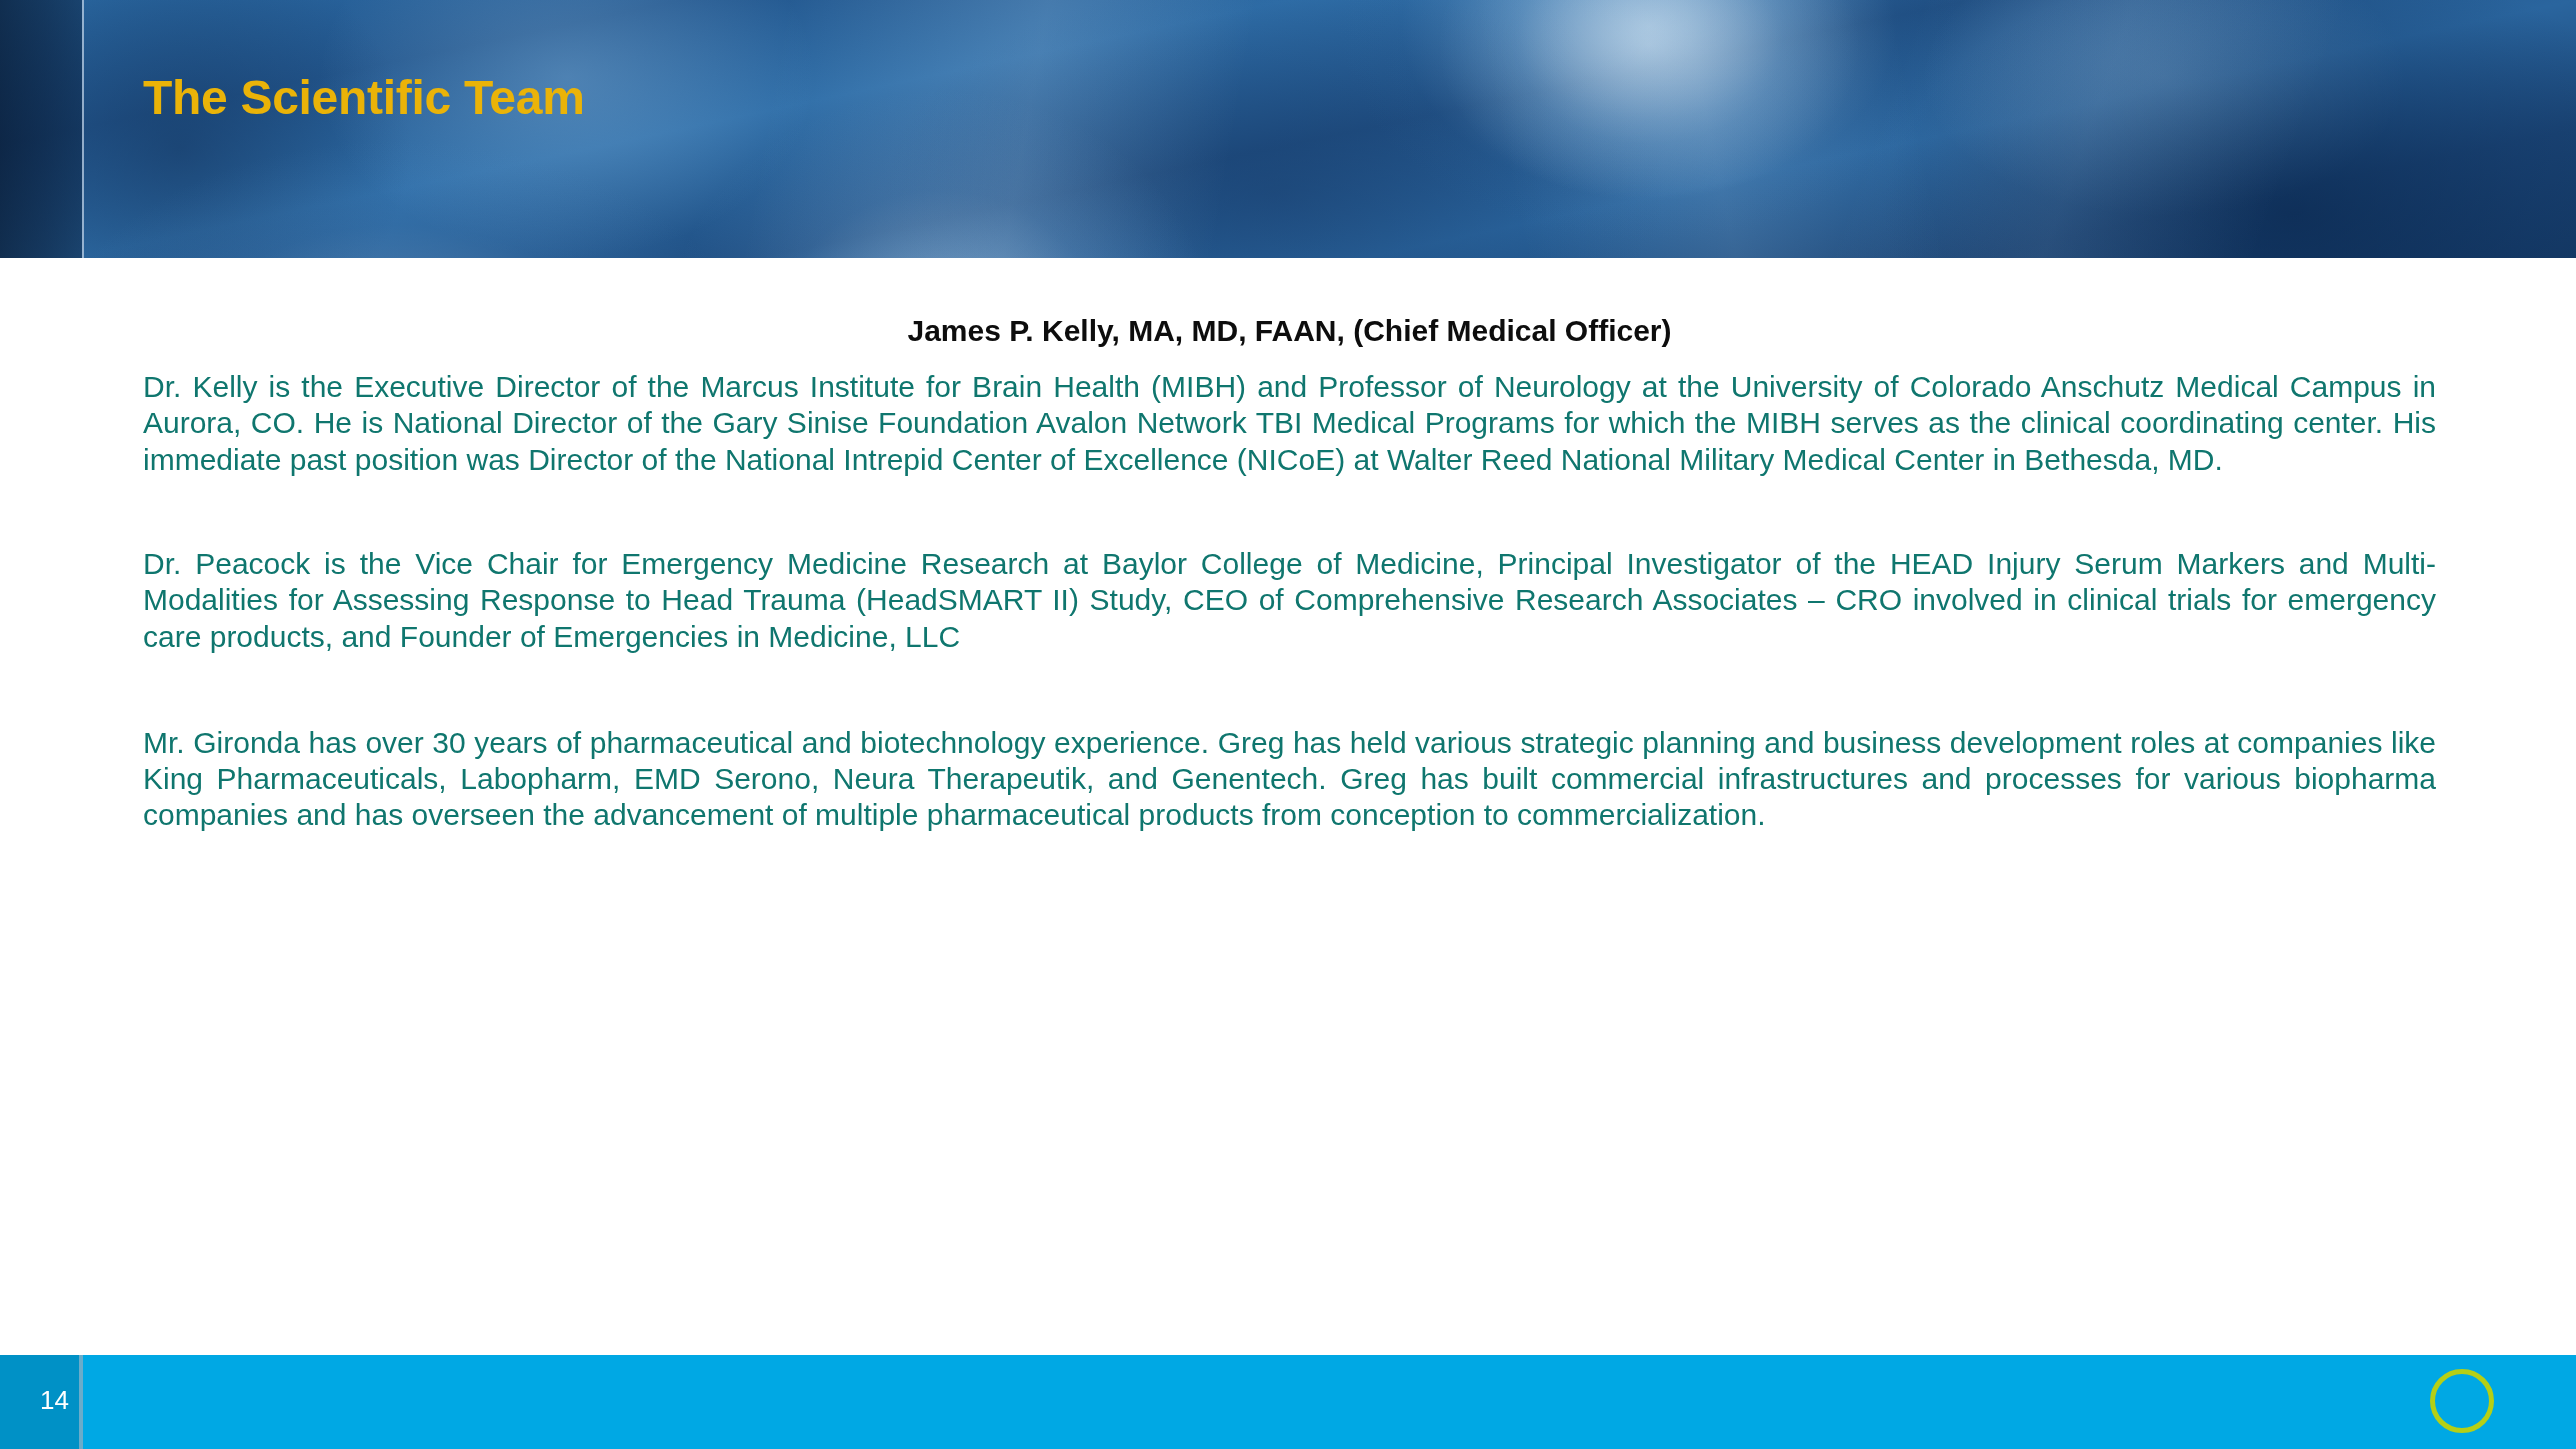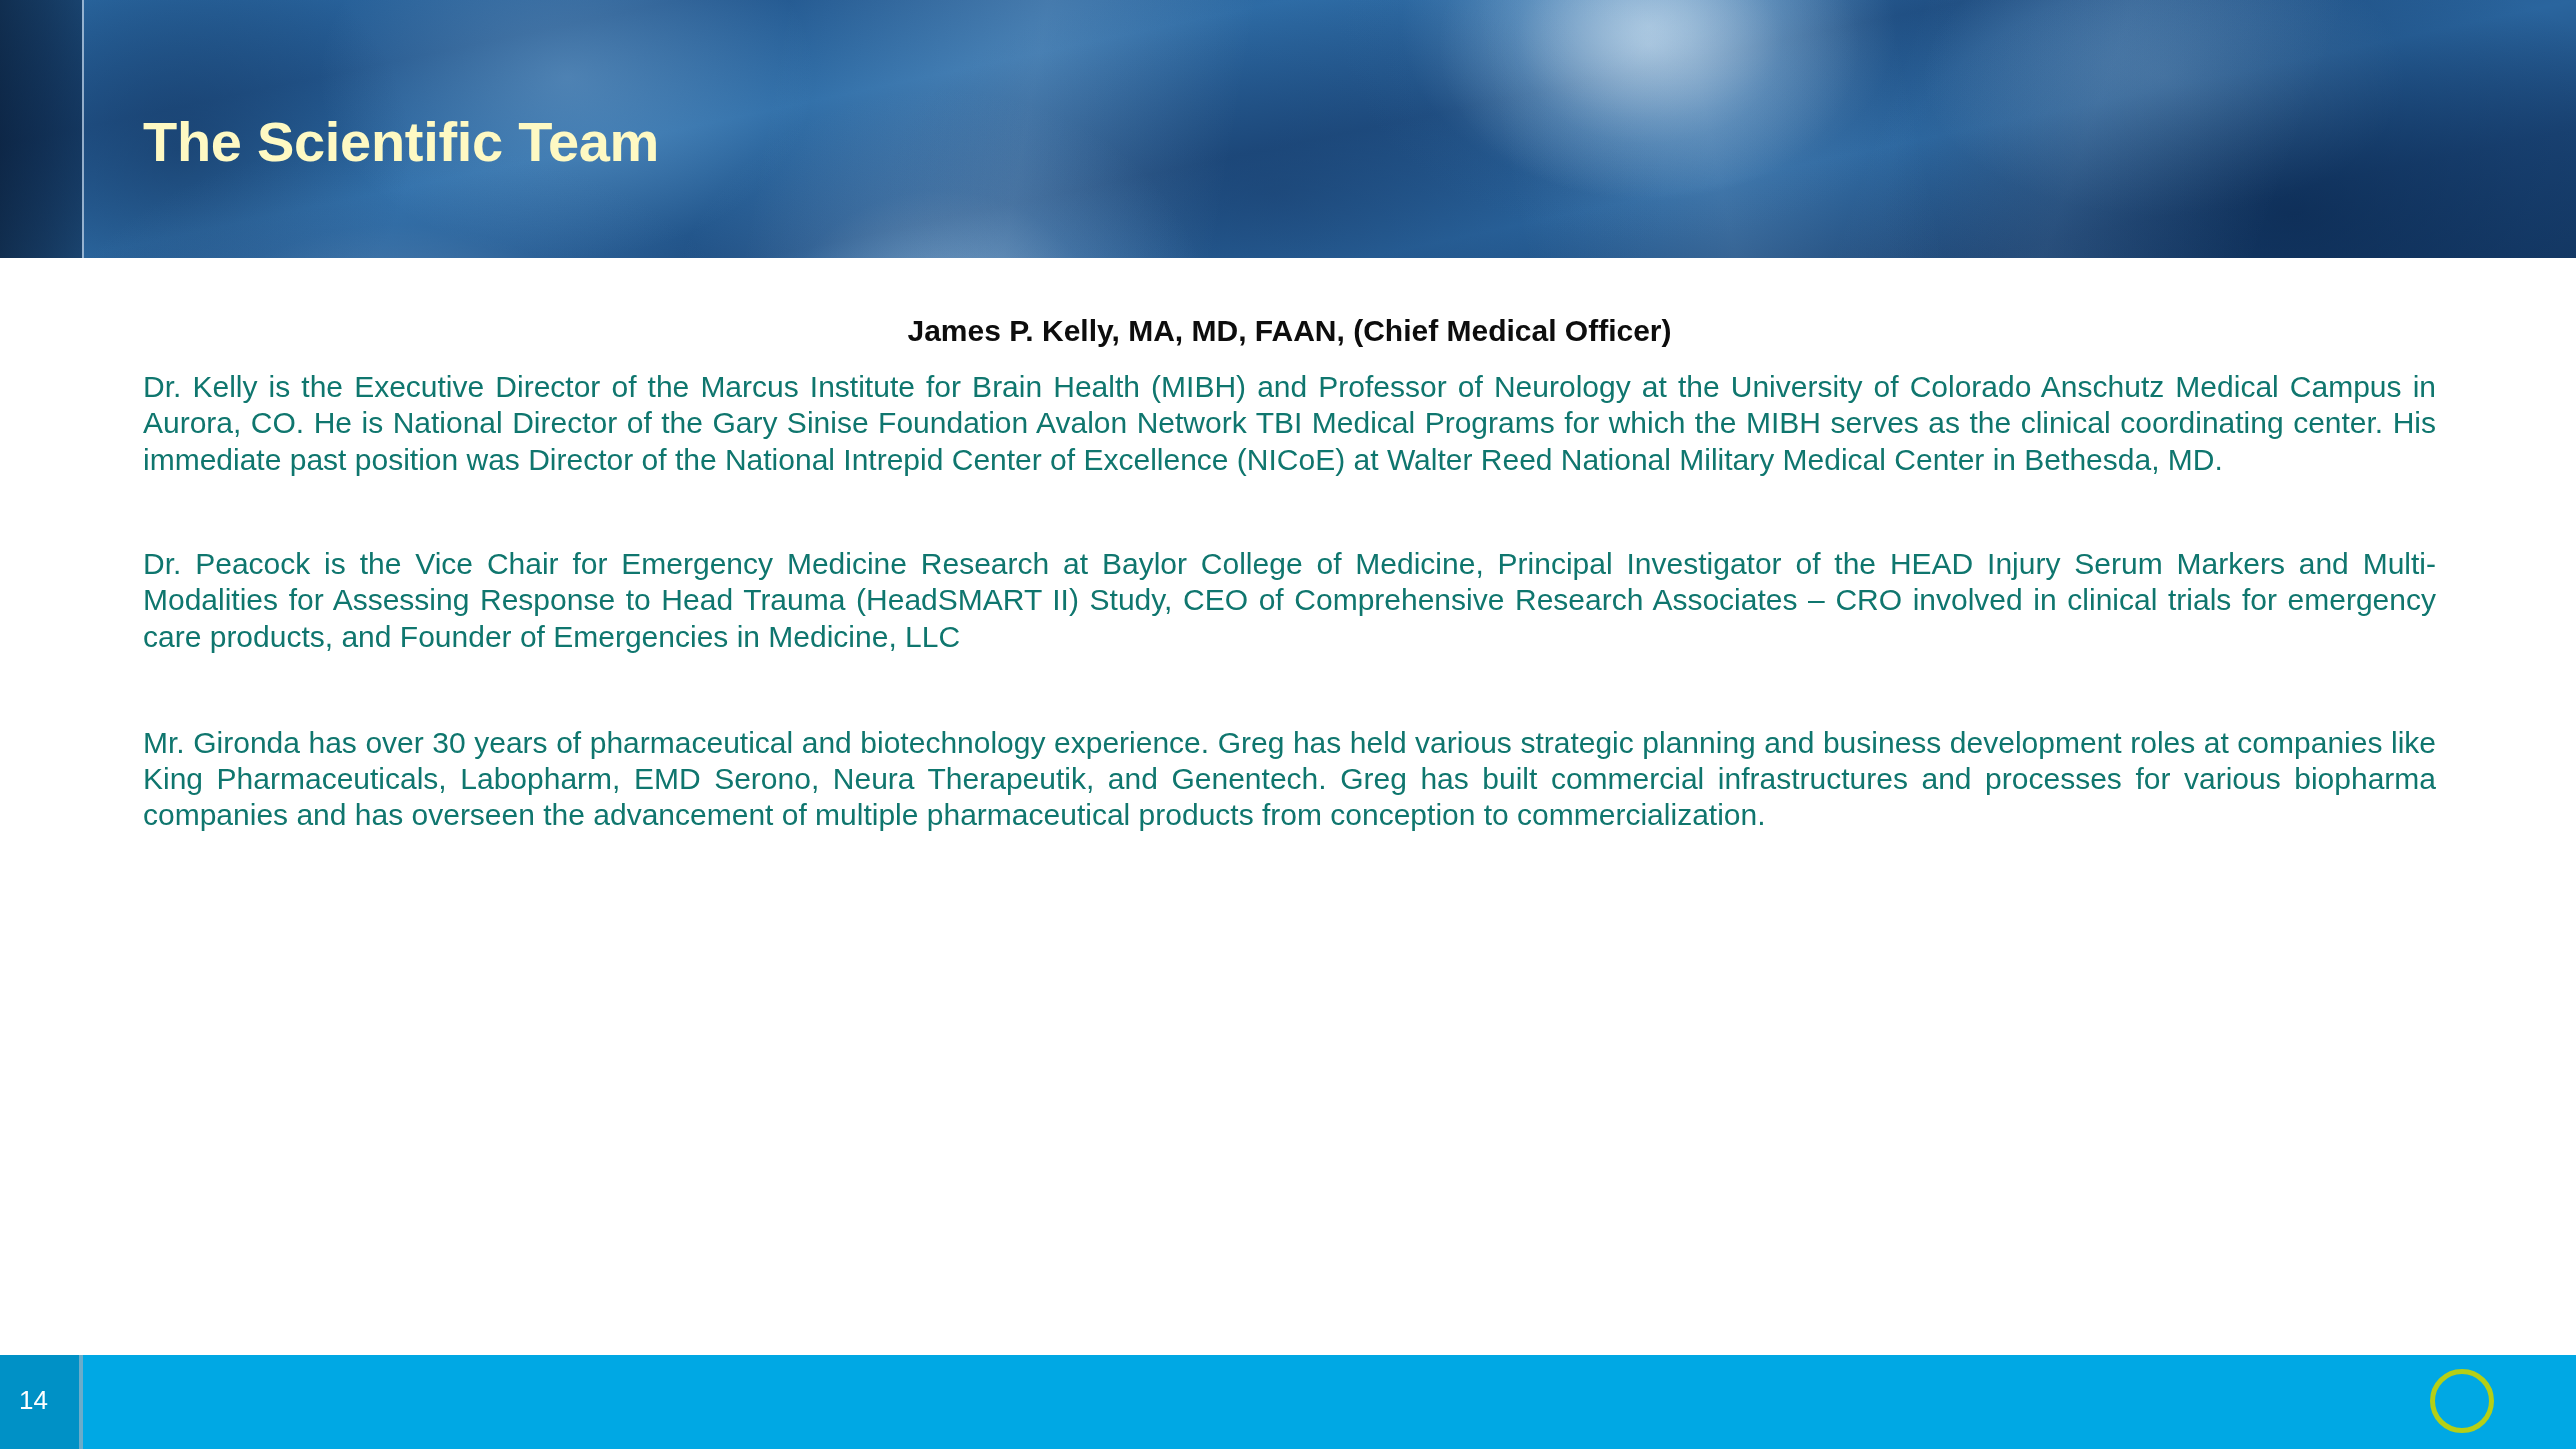--- a/index.html
+++ b/index.html
@@ -84,28 +84,27 @@
     top: 0;
     width: 1.9px;
     height: 258px;
     background: rgba(196,214,232,0.70);
   }
 
   .header-title {
     position: absolute;
     left: 143px;
     top: 74px;
-    font-size: 56px;
+    font-size: 48px;
     line-height: 1.0;
     font-weight: 700;
-    color: #fef9c3;
+    color: #eab308;
     letter-spacing: -0.3px;
     white-space: nowrap;
     font-stretch: condensed;
-    margin-top: 40px;
   }
 
   
   .content {
     position: absolute;
     left: 143px;
     top: 309px;
     width: 2293px;
   }
   .bio-block { margin: 0 0 0 0; }
@@ -150,21 +149,21 @@
   .footer-divider-line {
     position: absolute;
     left: 79px;
     top: 0;
     width: 3.9px;
     height: 94px;
     background: #6aacca;
   }
   .footer-page-number {
     position: absolute;
-    left: 19px;
+    left: 40px;
     top: 32px;
     font-size: 26px;
     color: #ffffff;
     font-weight: 400;
     line-height: 1;
   }
   .footer-logo-ring {
     position: absolute;
     right: 82px;
     top: 14px;

